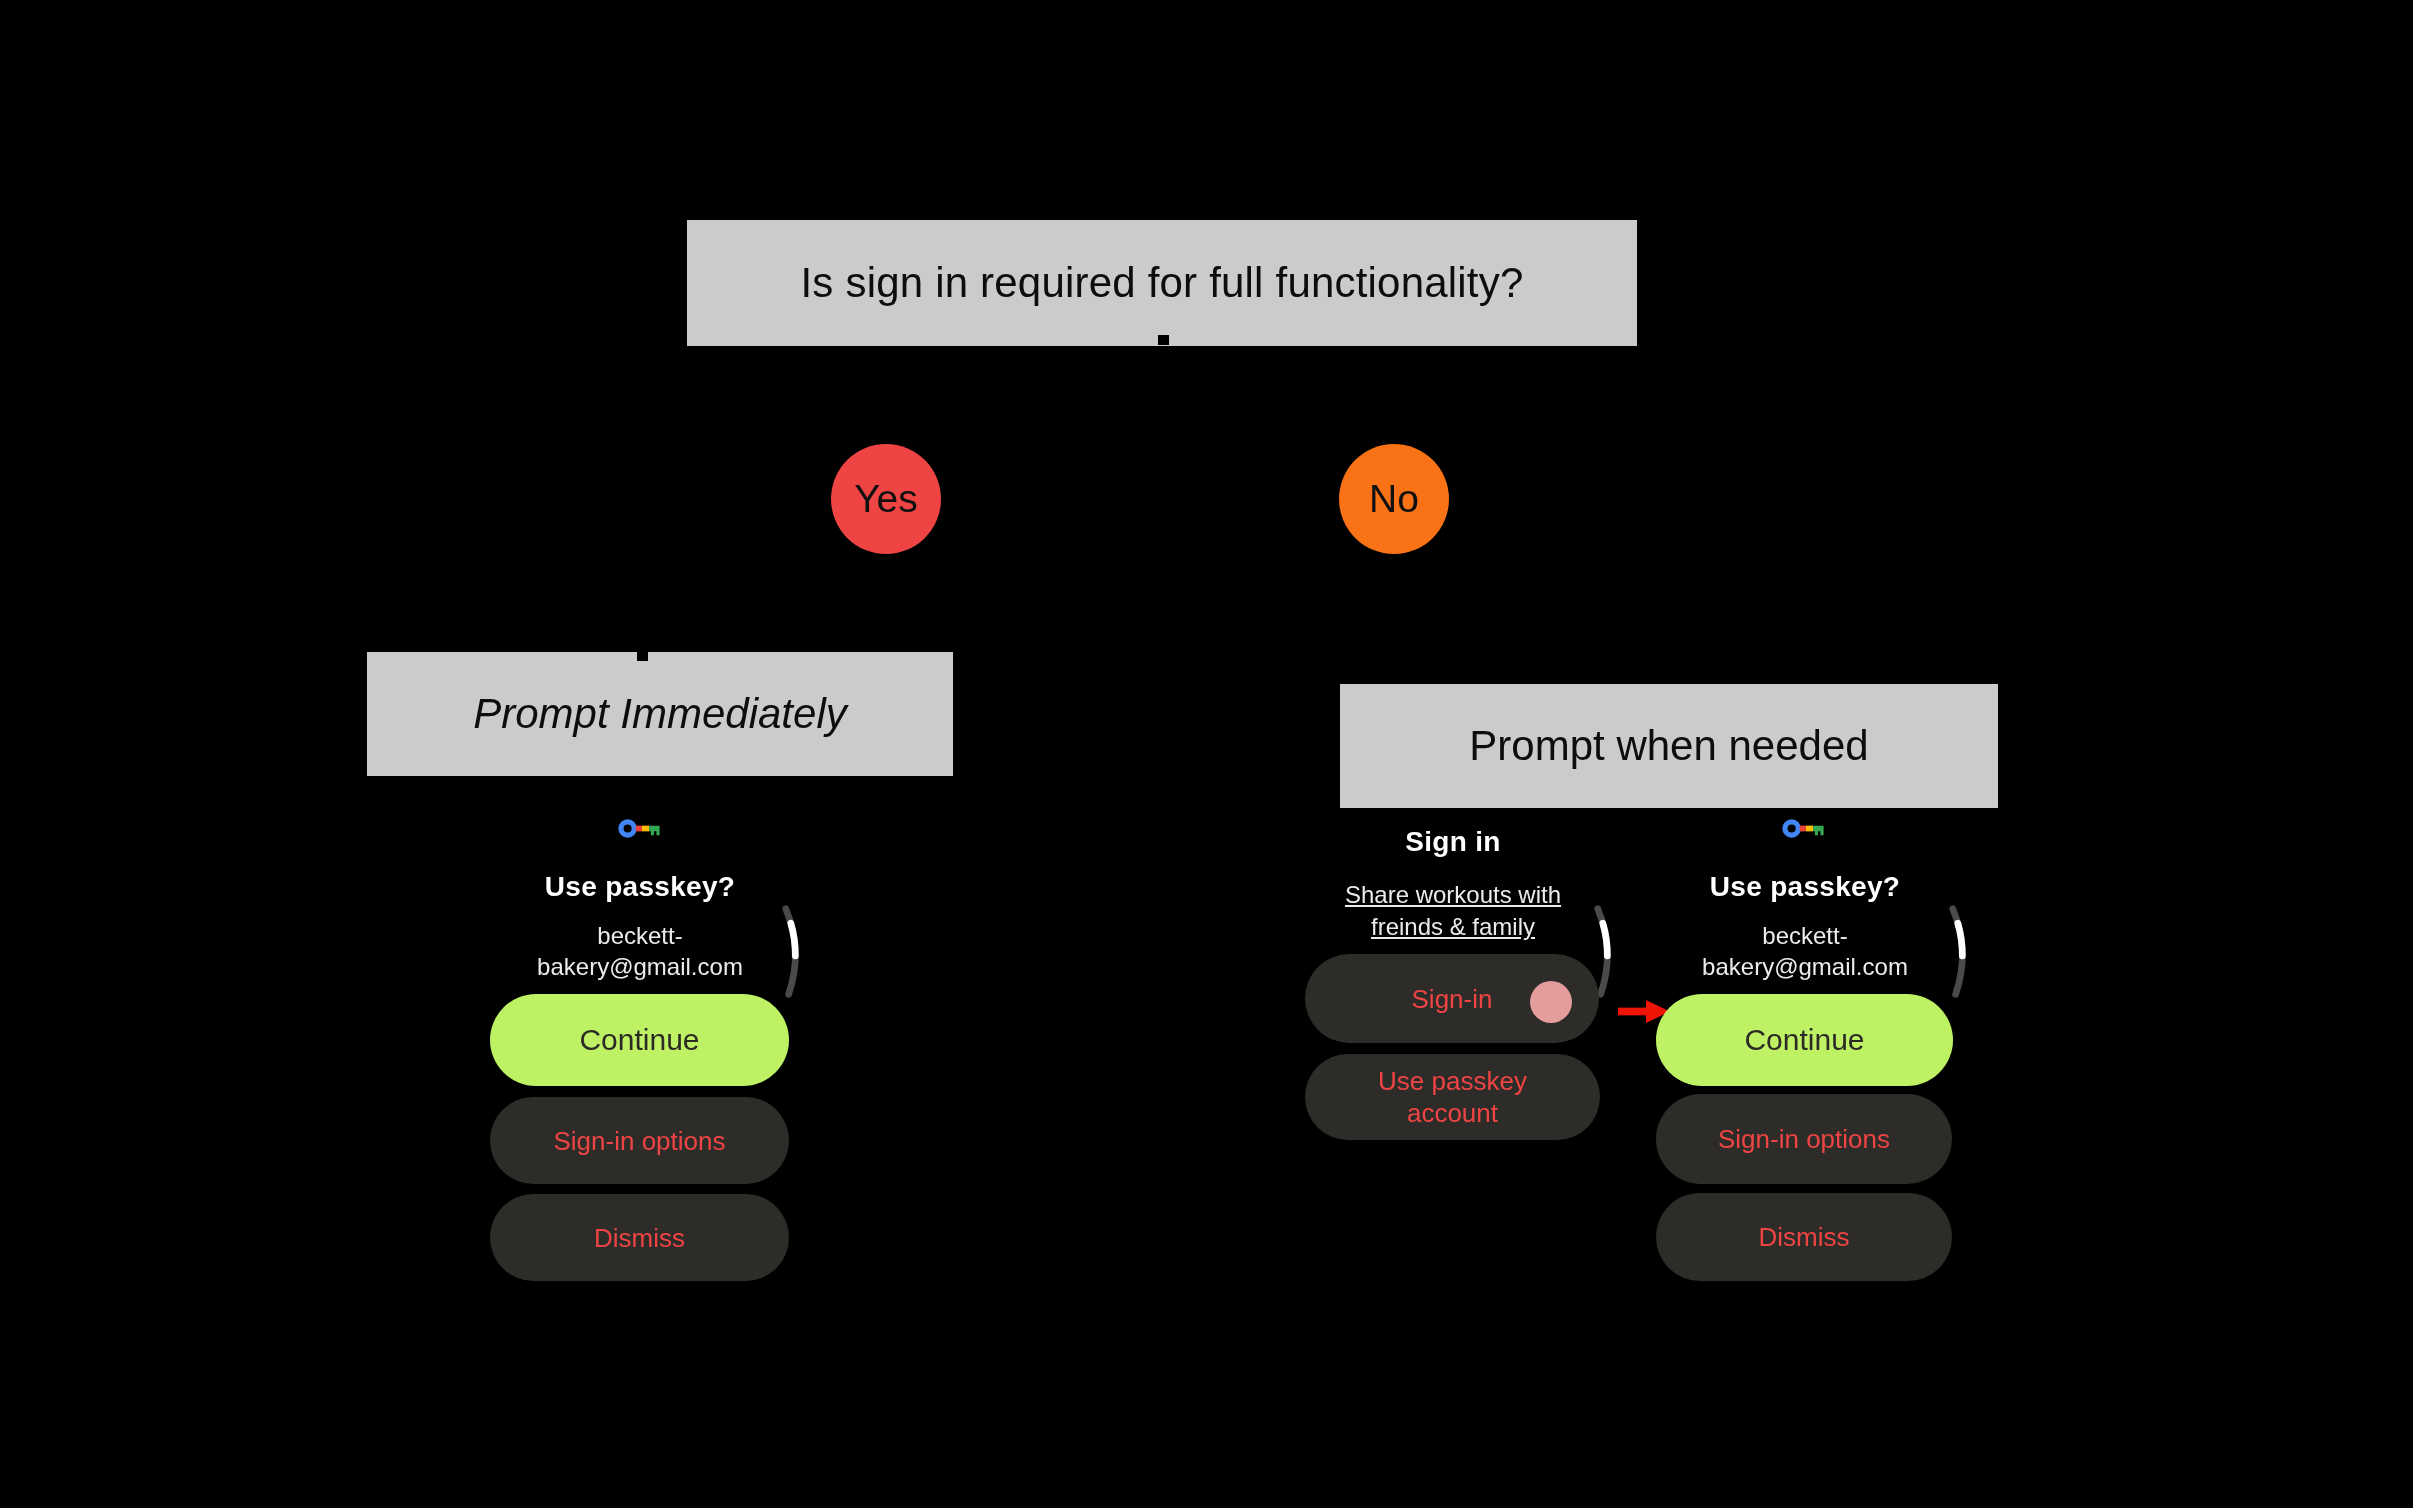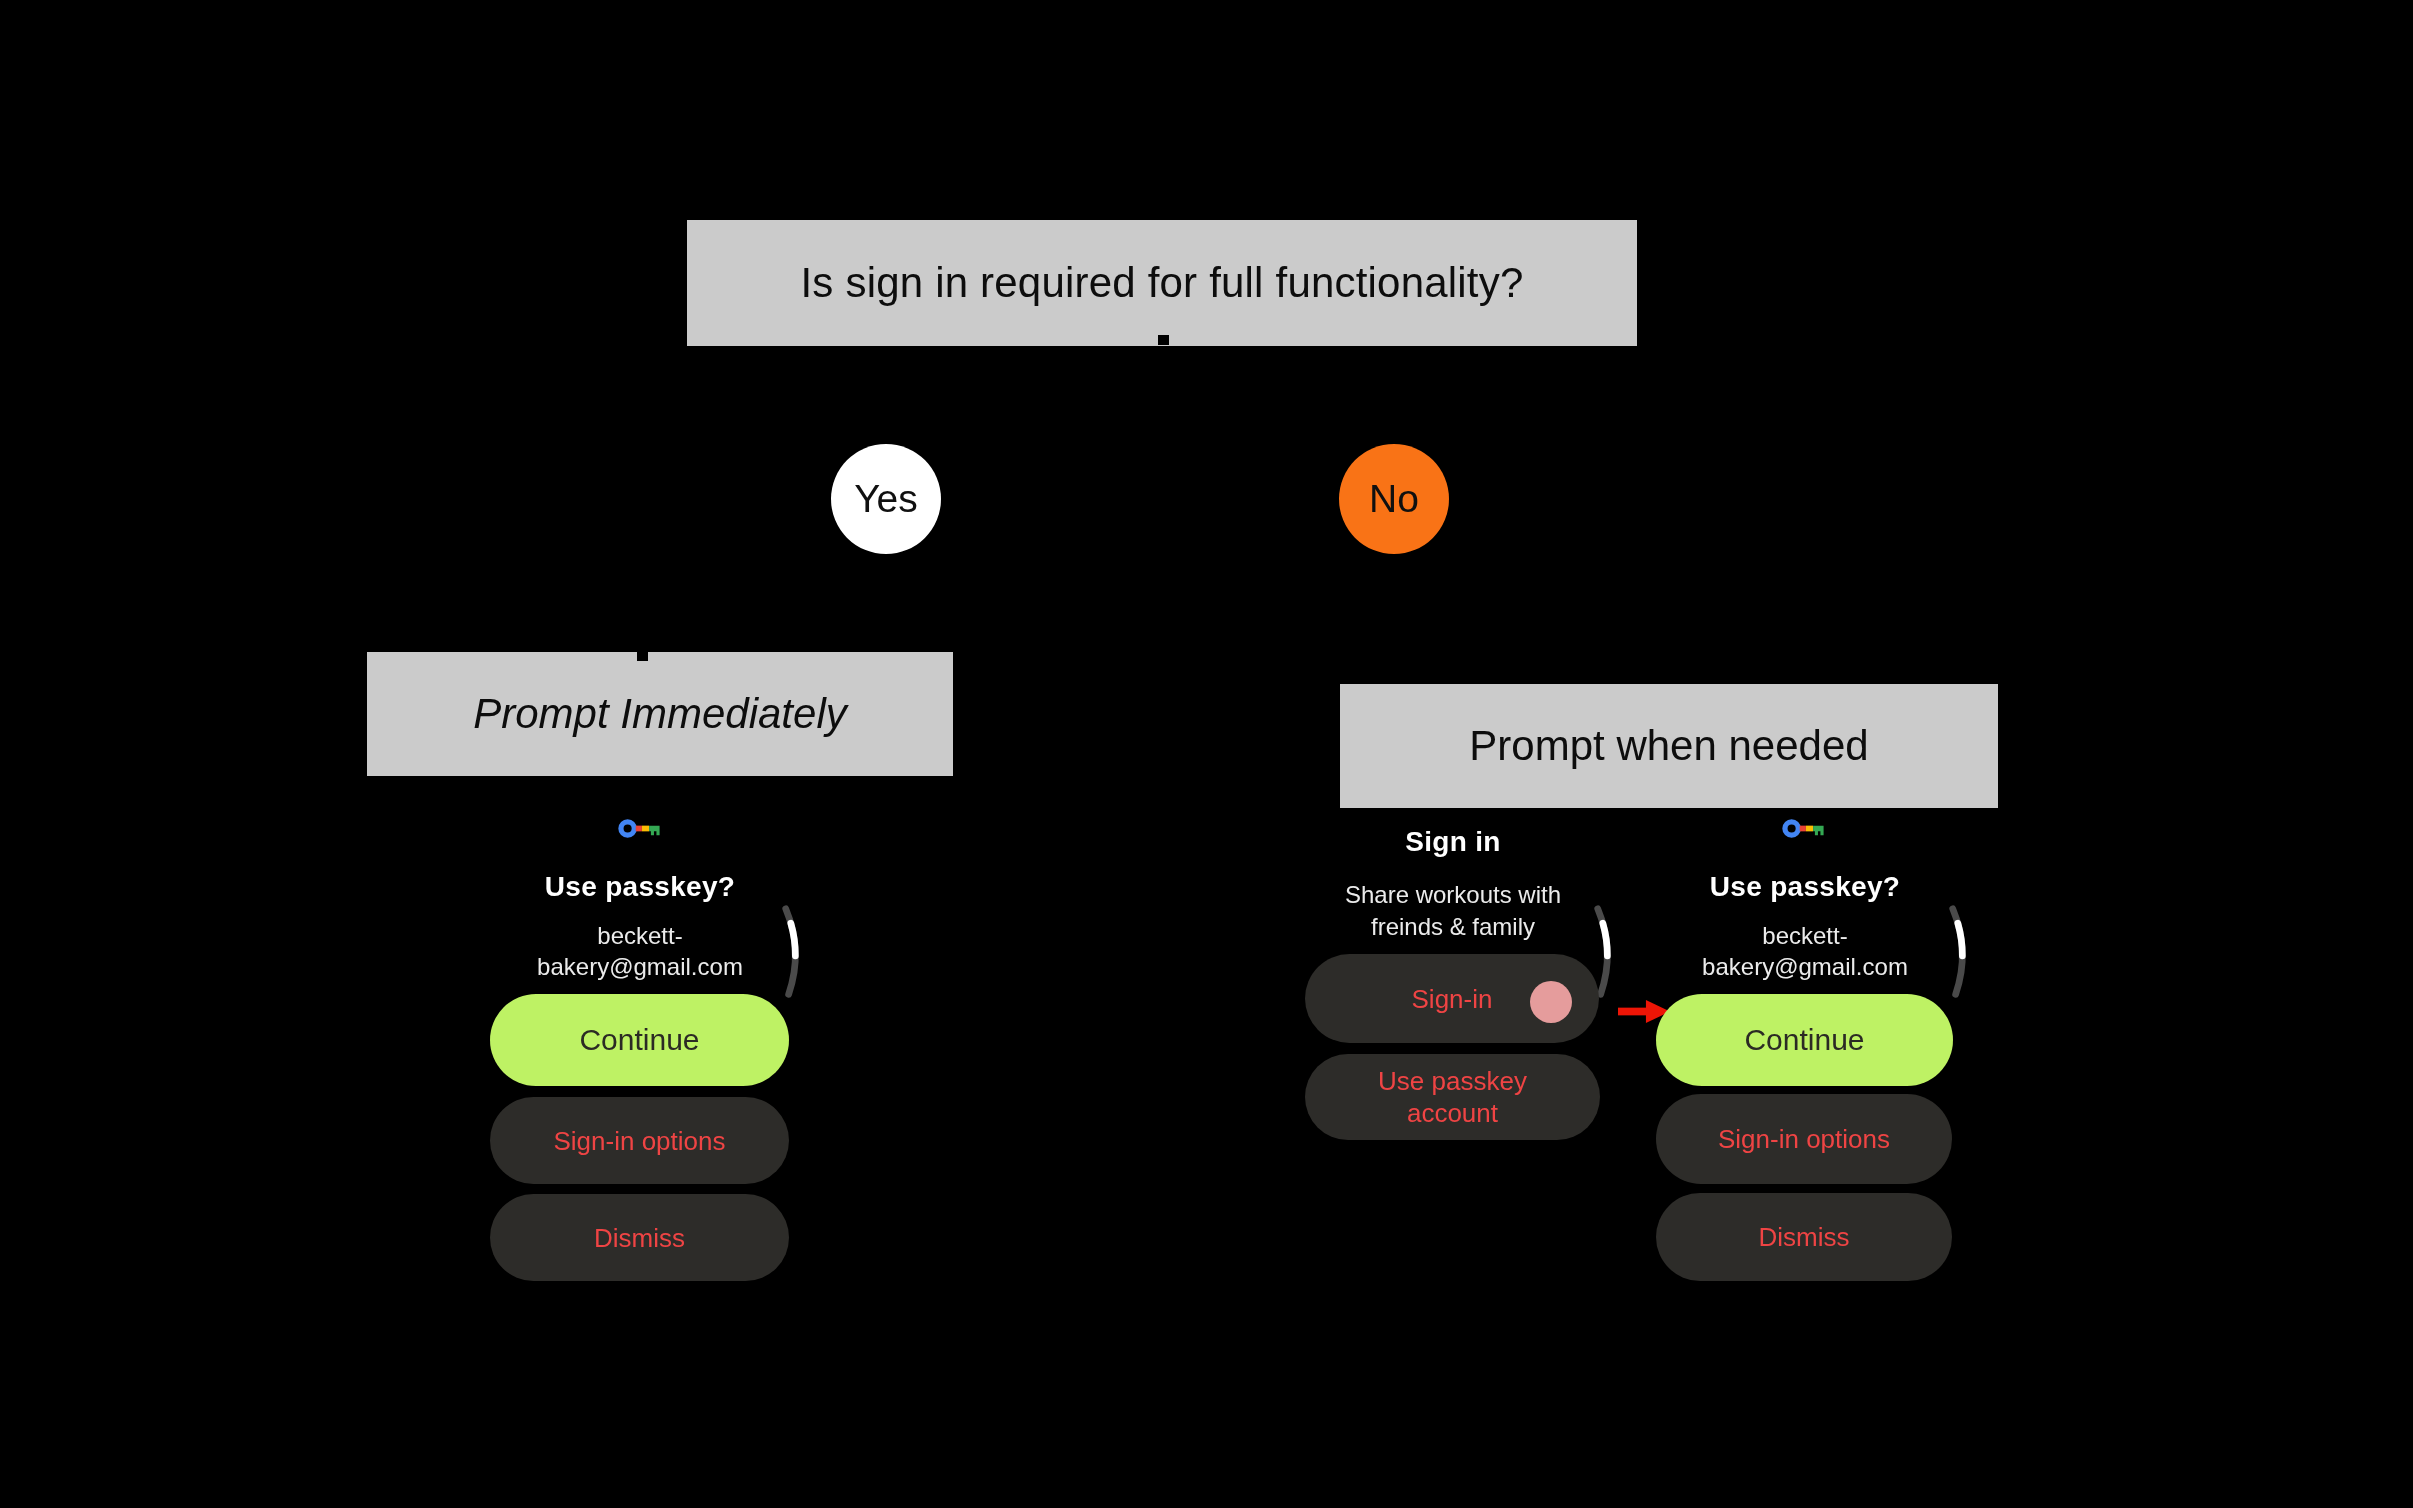--- a/index.html
+++ b/index.html
@@ -11,21 +11,21 @@
   .abs{position:absolute;box-sizing:border-box;}
   .center{display:flex;align-items:center;justify-content:center;text-align:left;}
 
   
   .flow-box{background:#cbcbcb;color:#0d0d0d;}
   .question-box{left:687px;top:220px;width:950px;height:126px;font-size:42px;letter-spacing:0.2px;}
   .branch-box{font-size:42px;}
   .branch-yes{left:367px;top:652px;width:586px;height:124px;font-style:italic;}
   .branch-no{left:1340px;top:684px;width:658px;height:124px;}
   .node-circle{width:110px;height:110px;border-radius:50%;color:#101010;font-size:39px;}
-  .yes-circle{left:831px;top:444px;background:#ffffff;}
+  .yes-circle{left:831px;top:444px;background:#ef4444;}
   .no-circle{left:1339px;top:444px;background:#f97316;}
   .stub{background:#000;}
 
   
   .wheading{color:#ffffff;font-size:28px;font-weight:600;letter-spacing:0.3px;}
   .wsub{color:#ebebeb;font-size:24px;line-height:32px;font-weight:400;}
   .wemail{color:#ebebeb;font-size:24px;line-height:31px;font-weight:400;margin-top:7px;}
 
   
   .pill{border-radius:58px;border:none;cursor:pointer;
@@ -77,21 +77,21 @@
   <svg width="39" height="98" viewBox="0 0 40 102">
     <path d="M 14 5 Q 32.5 49 17 94" fill="none" stroke="#4a4a4a" stroke-width="7" stroke-linecap="round"></path>
     <path d="M 19.3 20 Q 24.2 37 24 54" fill="none" stroke="#ffffff" stroke-width="7" stroke-linecap="round"></path>
   </svg>
 </div>
 <button class="abs pill pill-light" style="left:490px;top:994px;width:299px;height:92px;">Continue</button>
 <button class="abs pill pill-dark" style="left:490px;top:1097px;width:299px;height:87px;">Sign-in options</button>
 <button class="abs pill pill-dark" style="left:490px;top:1194px;width:299px;height:87px;">Dismiss</button>
 
 <div class="abs center wheading" style="left:1308px;top:825px;width:290px;height:33px;">Sign in</div>
-<div class="abs wsub" style="left:1308px;top:879px;width:290px;text-align:center;">
+<div class="abs wsub" style="left:1308px;top:879px;width:290px;text-align:center;text-decoration:underline;">
   <div>Share workouts with</div>
   <div>freinds &amp; family</div>
 </div>
 <div class="abs" style="left:1584px;top:904px;width:39px;height:98px;">
   <svg width="39" height="98" viewBox="0 0 40 102">
     <path d="M 14 5 Q 32.5 49 17 94" fill="none" stroke="#4a4a4a" stroke-width="7" stroke-linecap="round"></path>
     <path d="M 19.3 20 Q 24.2 37 24 54" fill="none" stroke="#ffffff" stroke-width="7" stroke-linecap="round"></path>
   </svg>
 </div>
 <button class="abs pill pill-dark" style="left:1305px;top:954px;width:294px;height:89px;">Sign-in</button>

